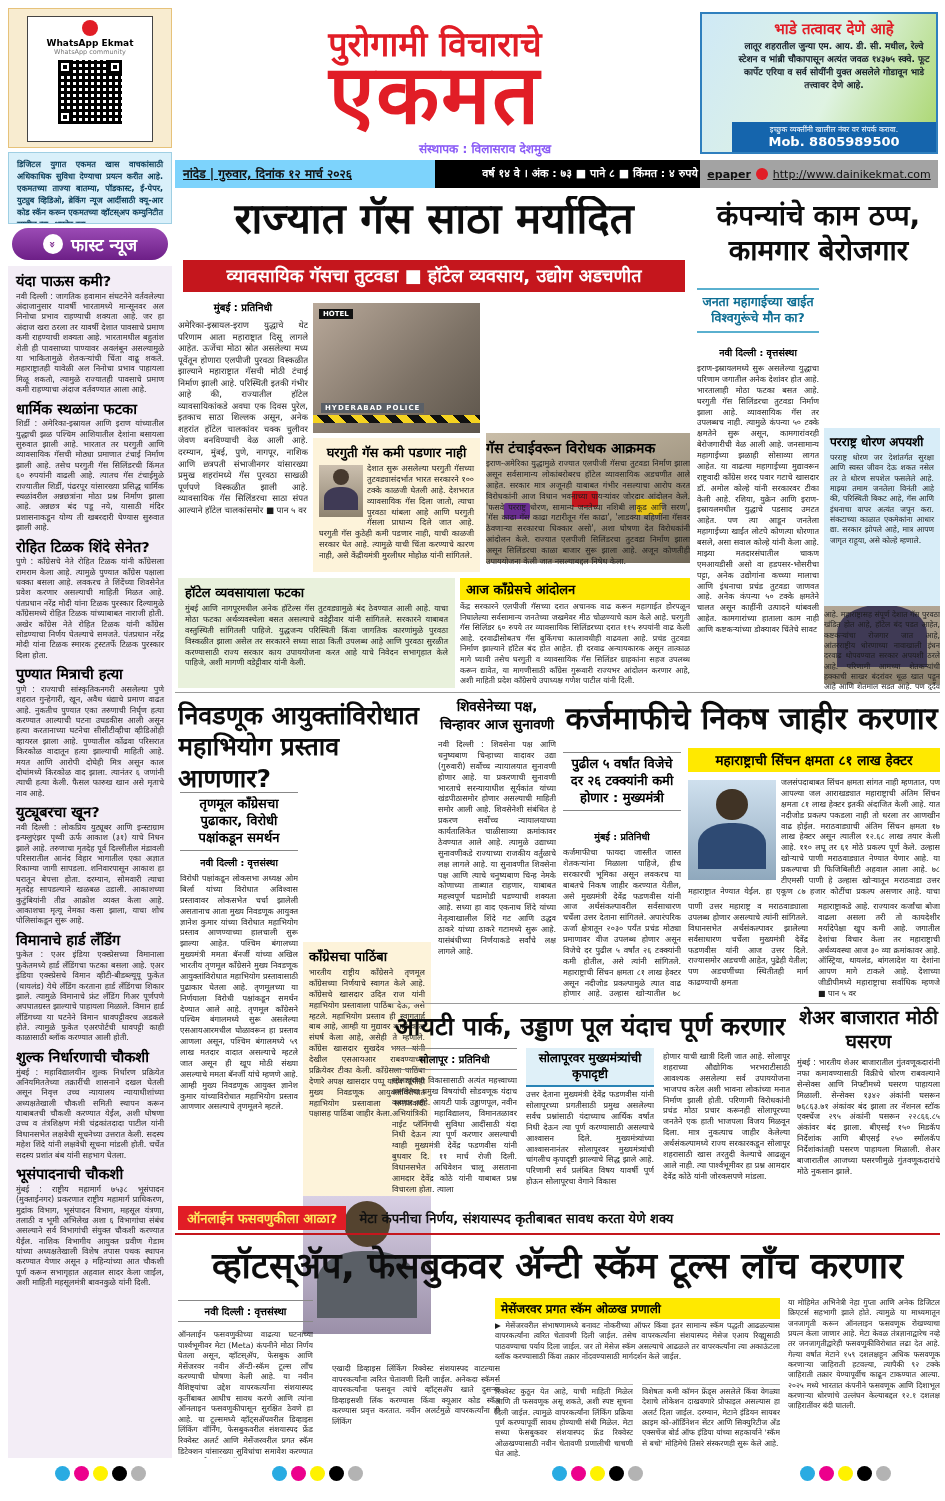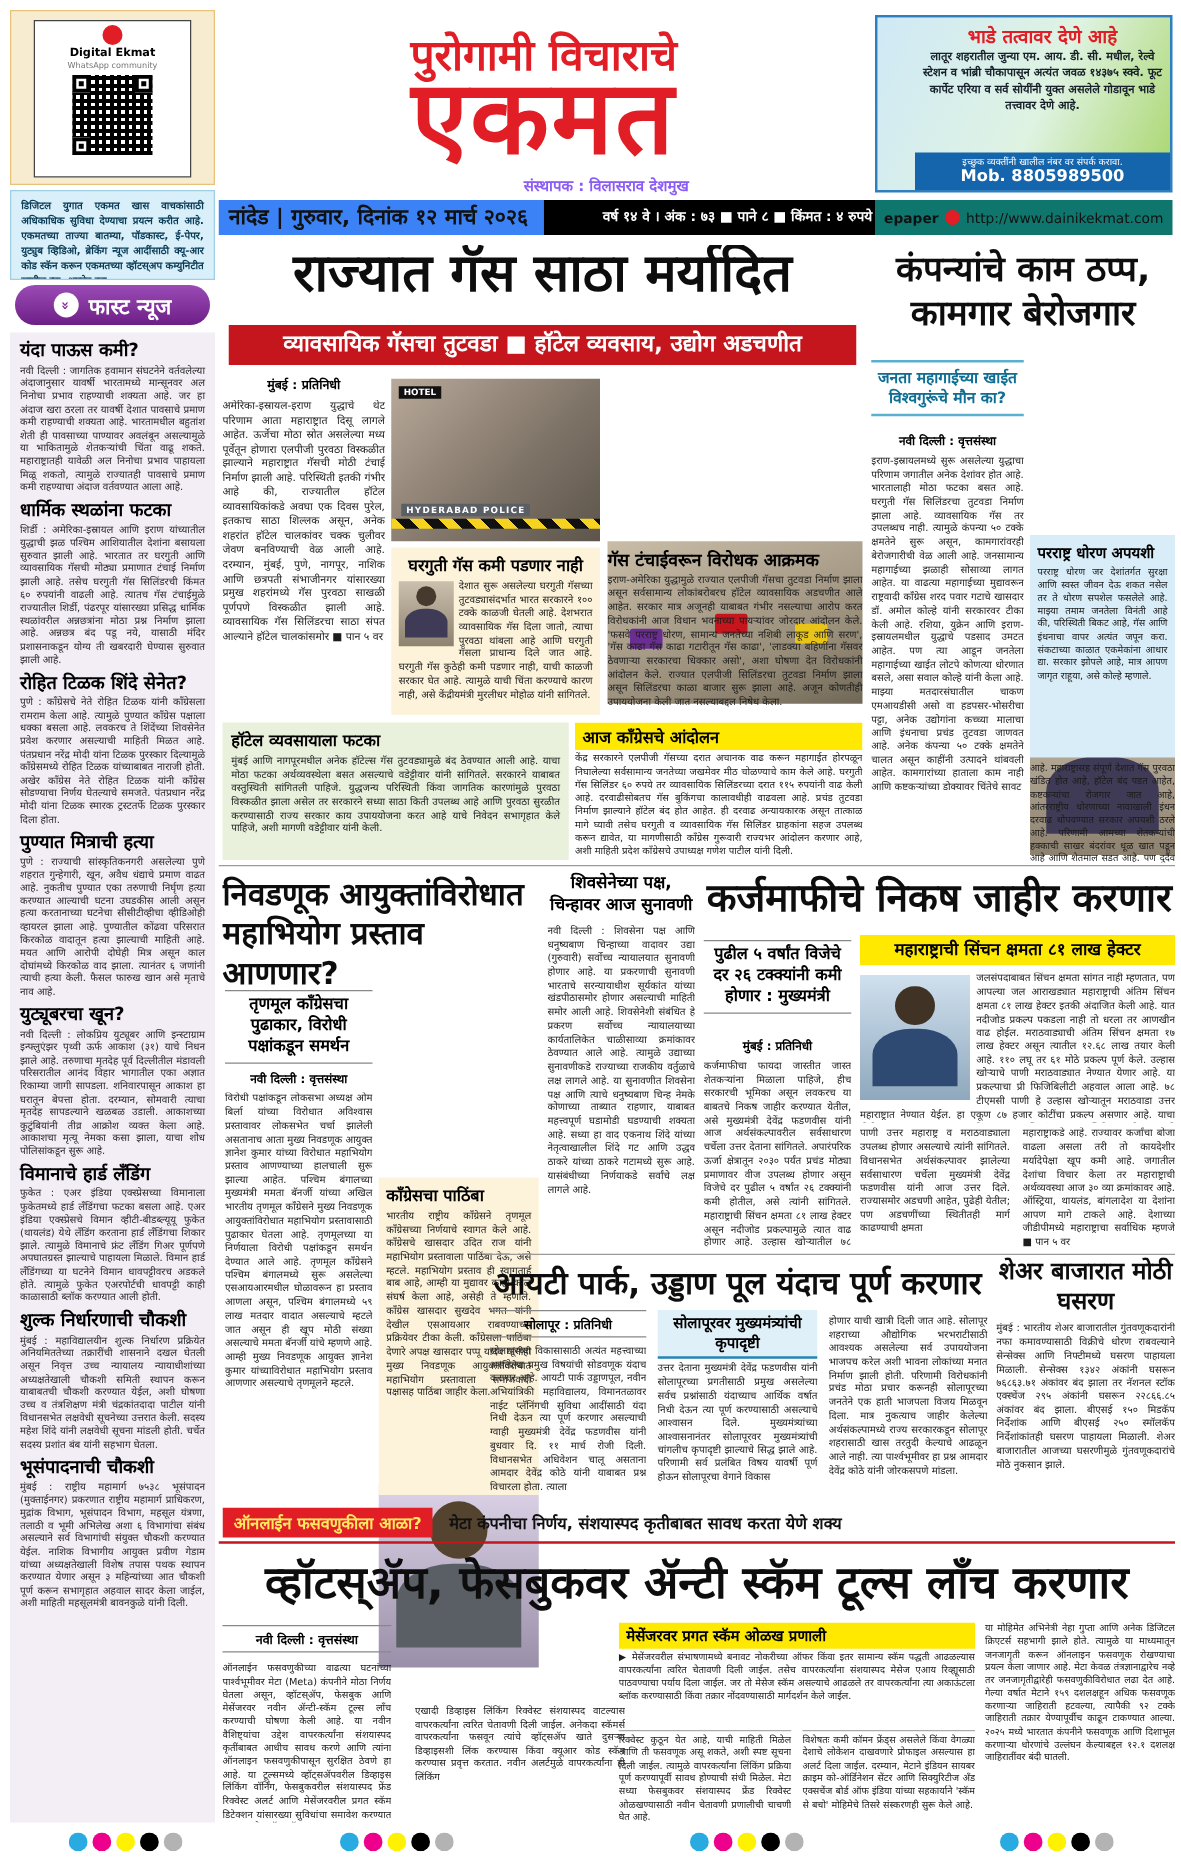--- a/index.html
+++ b/index.html
@@ -20,23 +20,23 @@
   .qr-note { background:#d9f0fa; border:1px solid #9fcfe3; color:#0b3c57; font-size:8px; font-weight:bold; line-height:1.5; padding:6px 8px; text-align:justify; }
   .tagline { color:#e11d26; font-weight:800; font-size:34px; text-align:center; }
   .logo { color:#e11d26; font-weight:800; font-size:82px; text-align:center; line-height:1.0; letter-spacing:2px; }
   .founder { font-size:12px; font-weight:bold; color:#8b5cf6; text-align:center; }
   .ad-box { border:2px solid #2f7fbe; display:flex; flex-direction:column; background:linear-gradient(115deg,#cfe9f6 0%,#dff3e2 55%,#a8d56a 100%); }
   .ad-title { color:#e11d26; font-weight:800; font-size:15px; text-align:center; padding-top:4px; }
   .ad-body { font-size:9px; font-weight:bold; color:#17202a; text-align:center; line-height:1.45; padding:2px 6px; flex:1; }
   .ad-foot { background:#1565ad; color:#fff; text-align:center; padding:2px 0 3px; }
   .ad-foot .l1 { font-size:7.5px; }
   .ad-foot .l2 { font-size:13px; font-weight:800; }
-  .dateline { background:#3b82f6; font-size:17px; font-weight:bold; color:#111; line-height:28px; padding-left:8px; }
+  .dateline { background:#7dd3fc; font-size:12px; font-weight:bold; color:#111; line-height:28px; padding-left:8px;text-decoration:underline; }
   .issue-bar { background:#000; color:#fff; font-size:11px; font-weight:bold; text-align:center; line-height:28px; }
-  .epaper-bar { background:#0f766e; display:flex; align-items:center; justify-content:center; gap:5px; font-size:11px; color:#111; }
+  .epaper-bar { background:#a3a3a3; display:flex; align-items:center; justify-content:center; gap:5px; font-size:11px; color:#111;text-decoration:underline; }
   .epaper-ico { width:12px; height:12px; border-radius:50%; background:#e11d26; display:inline-block; }
   
   .sidebar-bg { background:#f3edf6; }
   .fn-header { background:linear-gradient(180deg,#9b4bb5,#6d1f87); border-radius:16px; color:#fff; font-weight:800; font-size:17px; display:flex; align-items:center; justify-content:center; gap:8px; }
   .fn-ico { width:20px; height:20px; border-radius:50%; background:#fff; color:#7d2b8e; font-size:11px; font-weight:bold; display:inline-flex; align-items:center; justify-content:center; }
   .fn-ico span { display:inline-block; transform:rotate(90deg); }
   .fn-item { margin-bottom:5px; }
   .fn-title { font-size:14.5px; font-weight:800; color:#000; line-height:1.15; margin:3px 0 2px; }
   .fn-body { font-size:8px; line-height:1.3; color:#2a2a2a; text-align:justify; }
   
@@ -66,21 +66,21 @@
   .cmyk-group .dot { width:15px; height:15px; border-radius:50%; display:inline-block; }
 </style>
 </head>
 <body>
 
 <div class="page">
 
   <div class="b qr-panel" style="left:8px;top:8px;width:164px;height:140px;">
     <div class="qr-card" style="width:126px;height:126px;margin:7px auto;text-align:center;padding-top:3px;">
       <div class="mini-logo"></div>
-      <div style="font-size:9px;font-weight:bold;">Digital Ekmat</div>
+      <div style="font-size:9px;font-weight:bold;">WhatsApp Ekmat</div>
       <div style="font-size:6.5px;color:#777;">WhatsApp community</div>
       <div class="qr-pattern" style="width:64px;height:64px;margin:4px auto 0;">
         <div class="finder" style="left:0;top:0;">
             <i></i>
           </div>
         <div class="finder" style="right:0;top:0;">
             <i></i>
           </div>
         <div class="finder" style="left:0;bottom:0;">
             <i></i>

